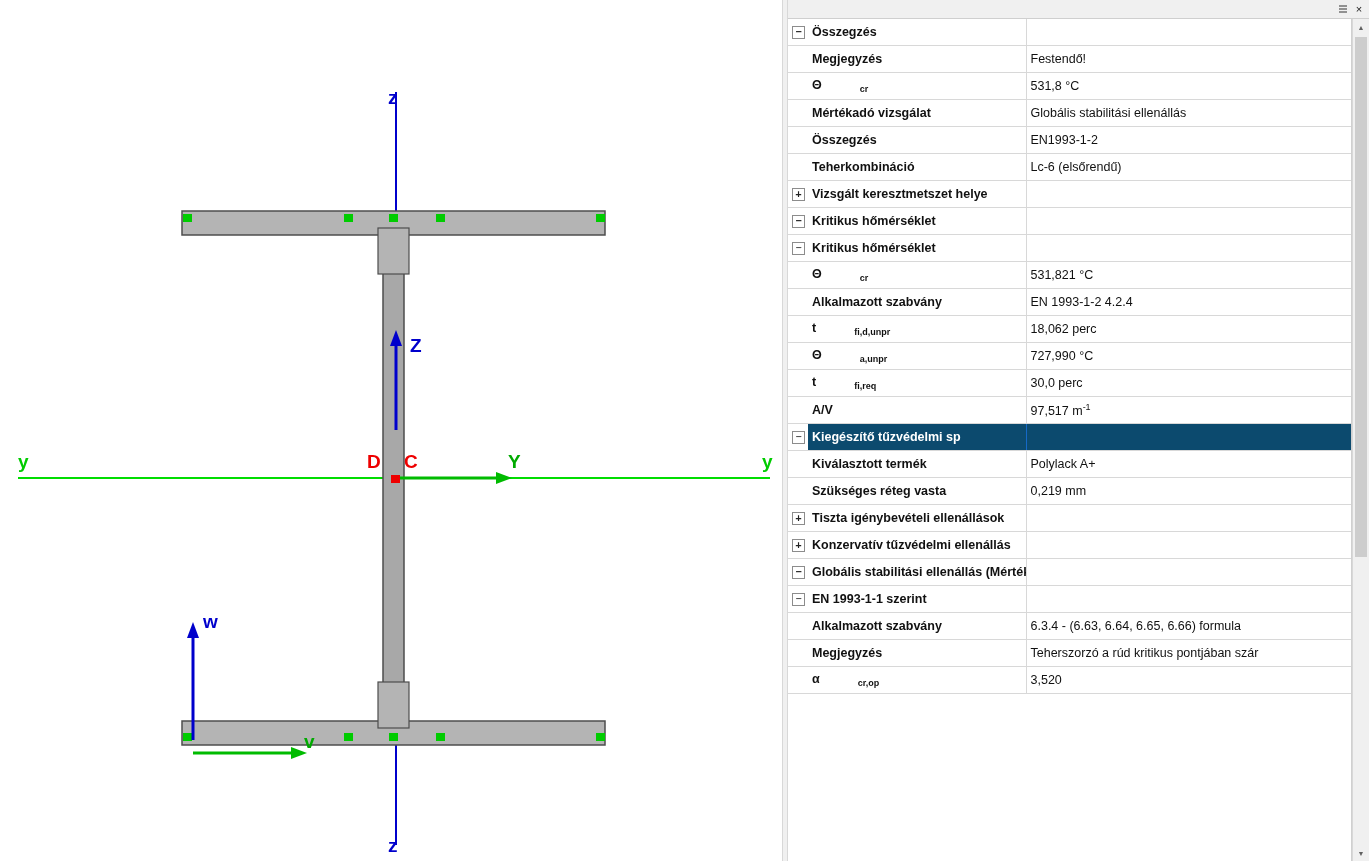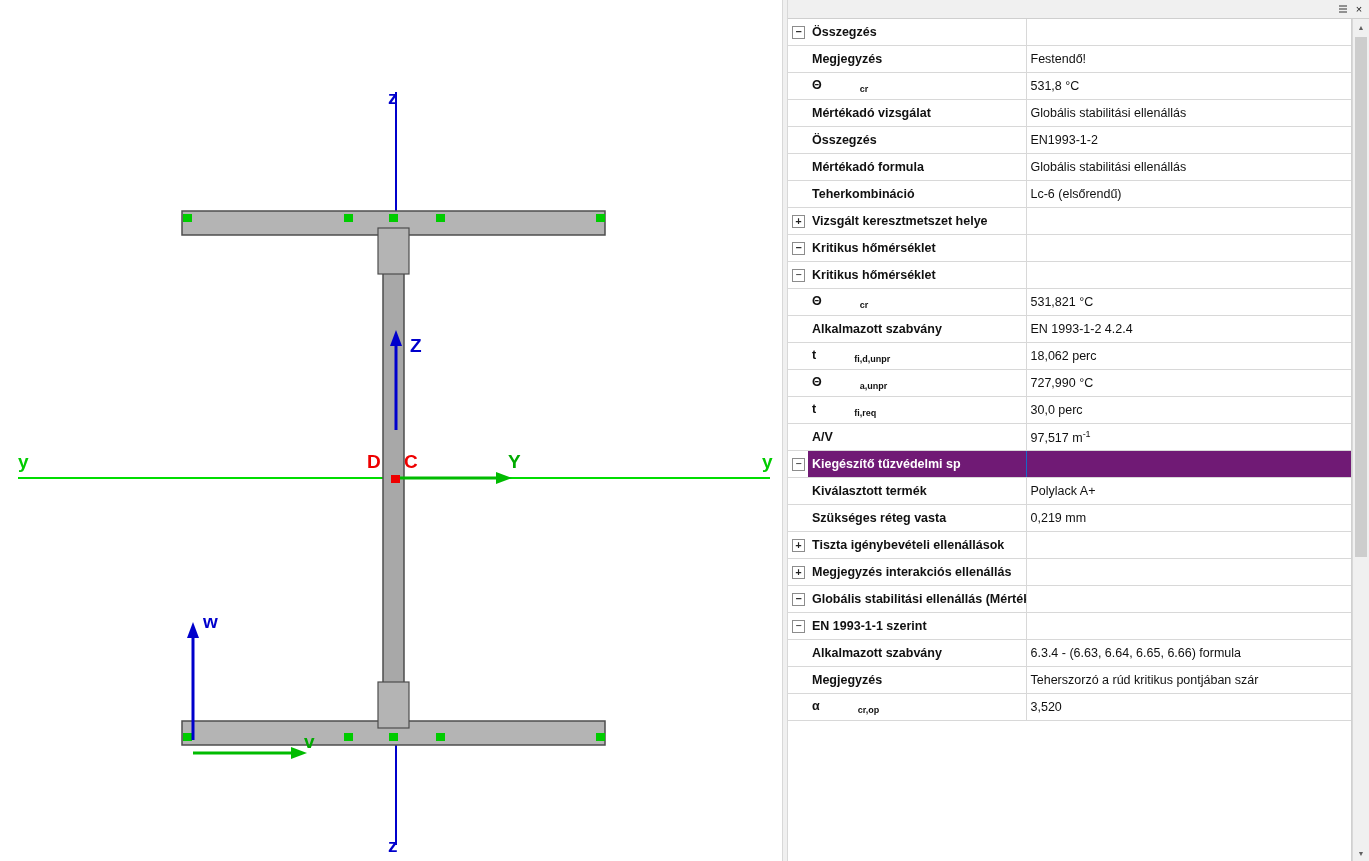--- a/index.html
+++ b/index.html
@@ -119,21 +119,21 @@
     background: #ffffff;
     font-size: 10px;
     font-family: "DejaVu Sans Mono", monospace;
     color: #222;
     text-align: center;
     cursor: default;
     vertical-align: middle;
   }
   tr.group-row td { font-weight: bold; }
   tr.sub-row td.col-name { font-weight: bold; }
-  tr.selected td { background: #701a75; color: #ffffff; }
+  tr.selected td { background: #0c4a6e; color: #ffffff; }
   tr.selected td.col-exp { background: #ffffff; color: #222; }
   tr.selected td.col-name { border-right: 1px solid #1569c7; }
   .indent1 { padding-left: 14px; }
   .indent2 { padding-left: 26px; }
   .sub { font-size: 9px; vertical-align: sub; padding-left: 38px; }
   .sup { font-size: 9px; vertical-align: super; }
 
   
   #vscroll {
     width: 16px;
@@ -264,25 +264,20 @@
                 <td class="col-name indent1">Mértékadó vizsgálat</td>
                 <td class="col-val">Globális stabilitási ellenállás</td>
               </tr>
               <tr class="sub-row">
                 <td class="col-exp"></td>
                 <td class="col-name indent1">Összegzés</td>
                 <td class="col-val">EN1993-1-2</td>
               </tr>
               <tr class="sub-row">
                 <td class="col-exp"></td>
-                <td class="col-name indent1">Mértékadó formula</td>
-                <td class="col-val">Globális stabilitási ellenállás</td>
-              </tr>
-              <tr class="sub-row">
-                <td class="col-exp"></td>
                 <td class="col-name indent1">Teherkombináció</td>
                 <td class="col-val">Lc-6 (elsőrendű)</td>
               </tr>
               <tr class="group-row">
                 <td class="col-exp"><span class="exp">+</span></td>
                 <td class="col-name">Vizsgált keresztmetszet helye</td>
                 <td class="col-val"></td>
               </tr>
               <tr class="group-row">
                 <td class="col-exp"><span class="exp">−</span></td>
@@ -339,21 +334,21 @@
                 <td class="col-name indent1">Szükséges réteg vasta</td>
                 <td class="col-val">0,219 mm</td>
               </tr>
               <tr class="group-row">
                 <td class="col-exp"><span class="exp">+</span></td>
                 <td class="col-name">Tiszta igénybevételi ellenállások</td>
                 <td class="col-val"></td>
               </tr>
               <tr class="group-row">
                 <td class="col-exp"><span class="exp">+</span></td>
-                <td class="col-name">Megjegyzés interakciós ellenállás</td>
+                <td class="col-name">Konzervatív tűzvédelmi ellenállás</td>
                 <td class="col-val"></td>
               </tr>
               <tr class="group-row">
                 <td class="col-exp"><span class="exp">−</span></td>
                 <td class="col-name">Globális stabilitási ellenállás (Mértékadó)</td>
                 <td class="col-val"></td>
               </tr>
               <tr class="sub-row">
                 <td class="col-exp"><span class="exp">−</span></td>
                 <td class="col-name">EN 1993-1-1 szerint</td>

